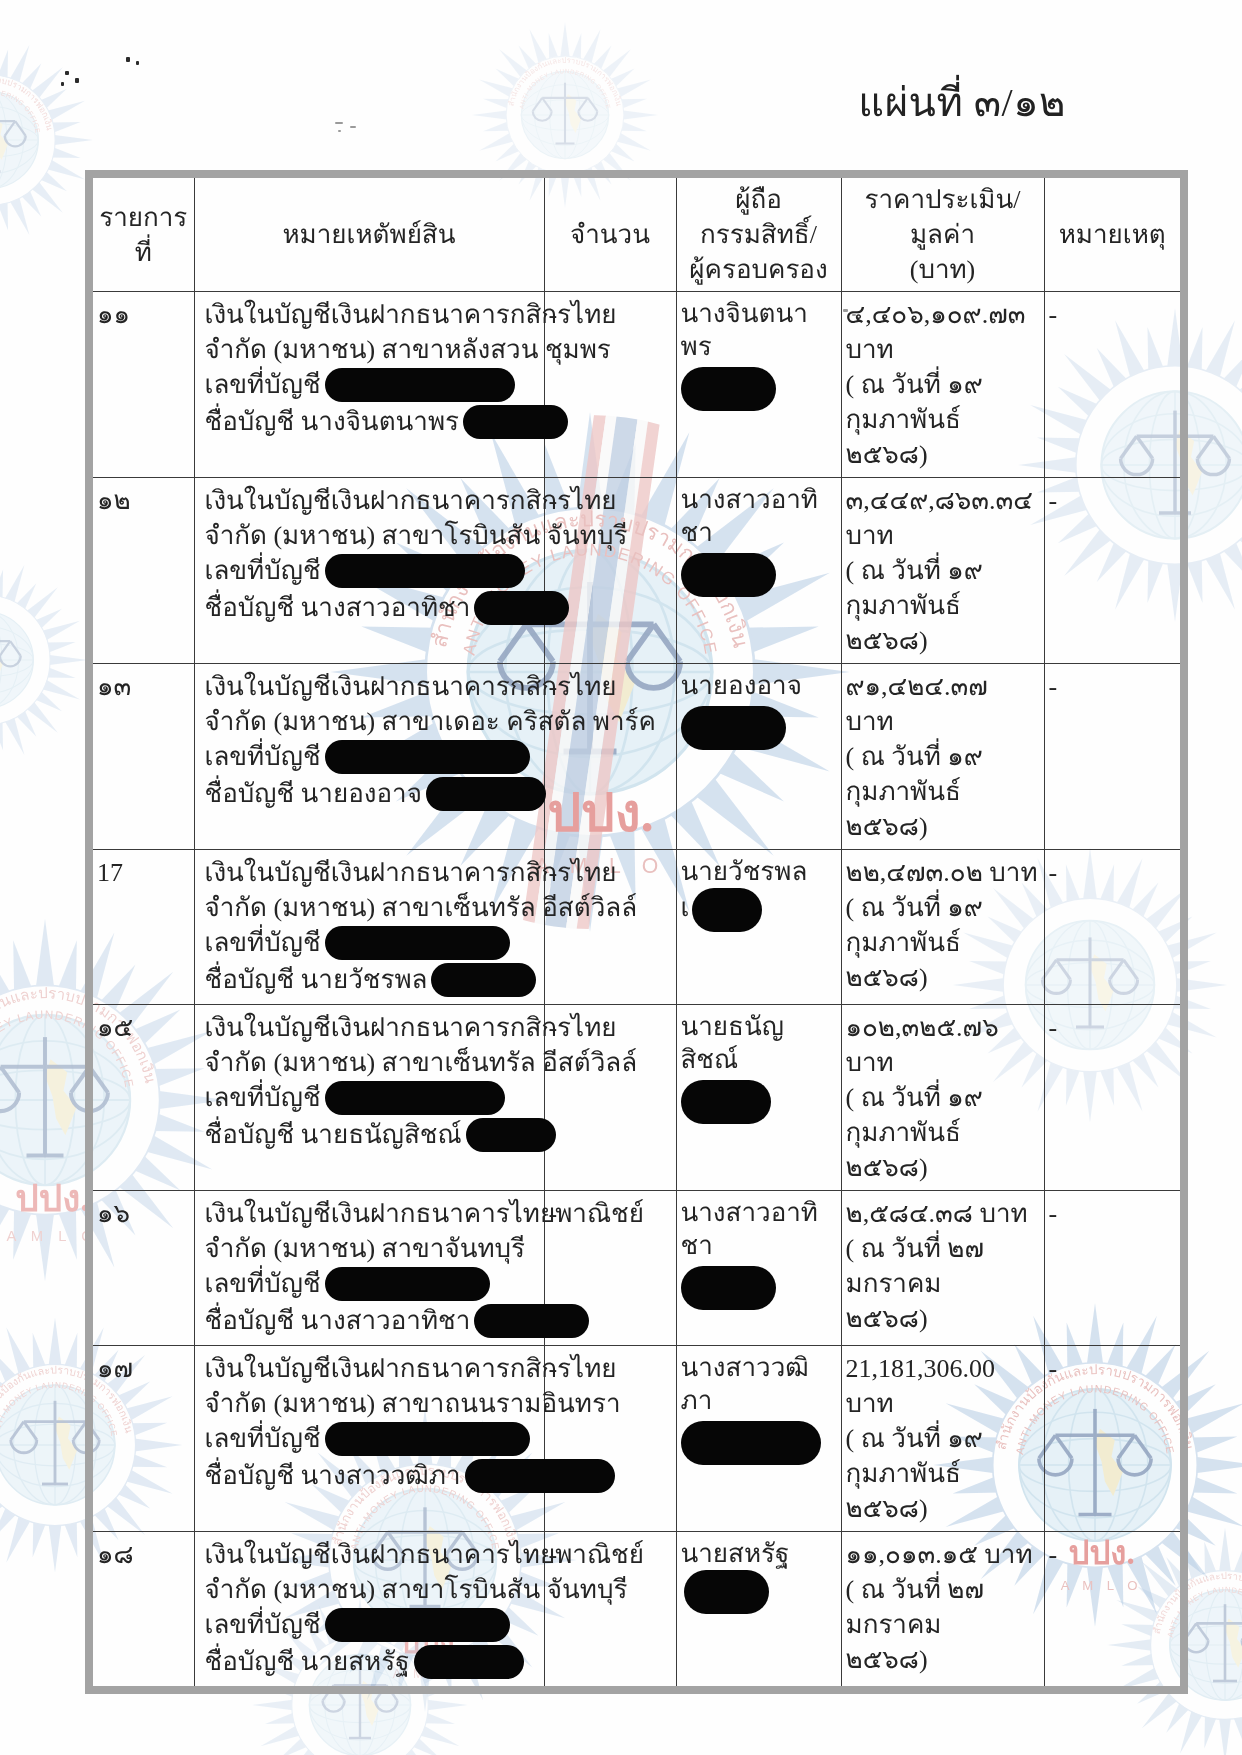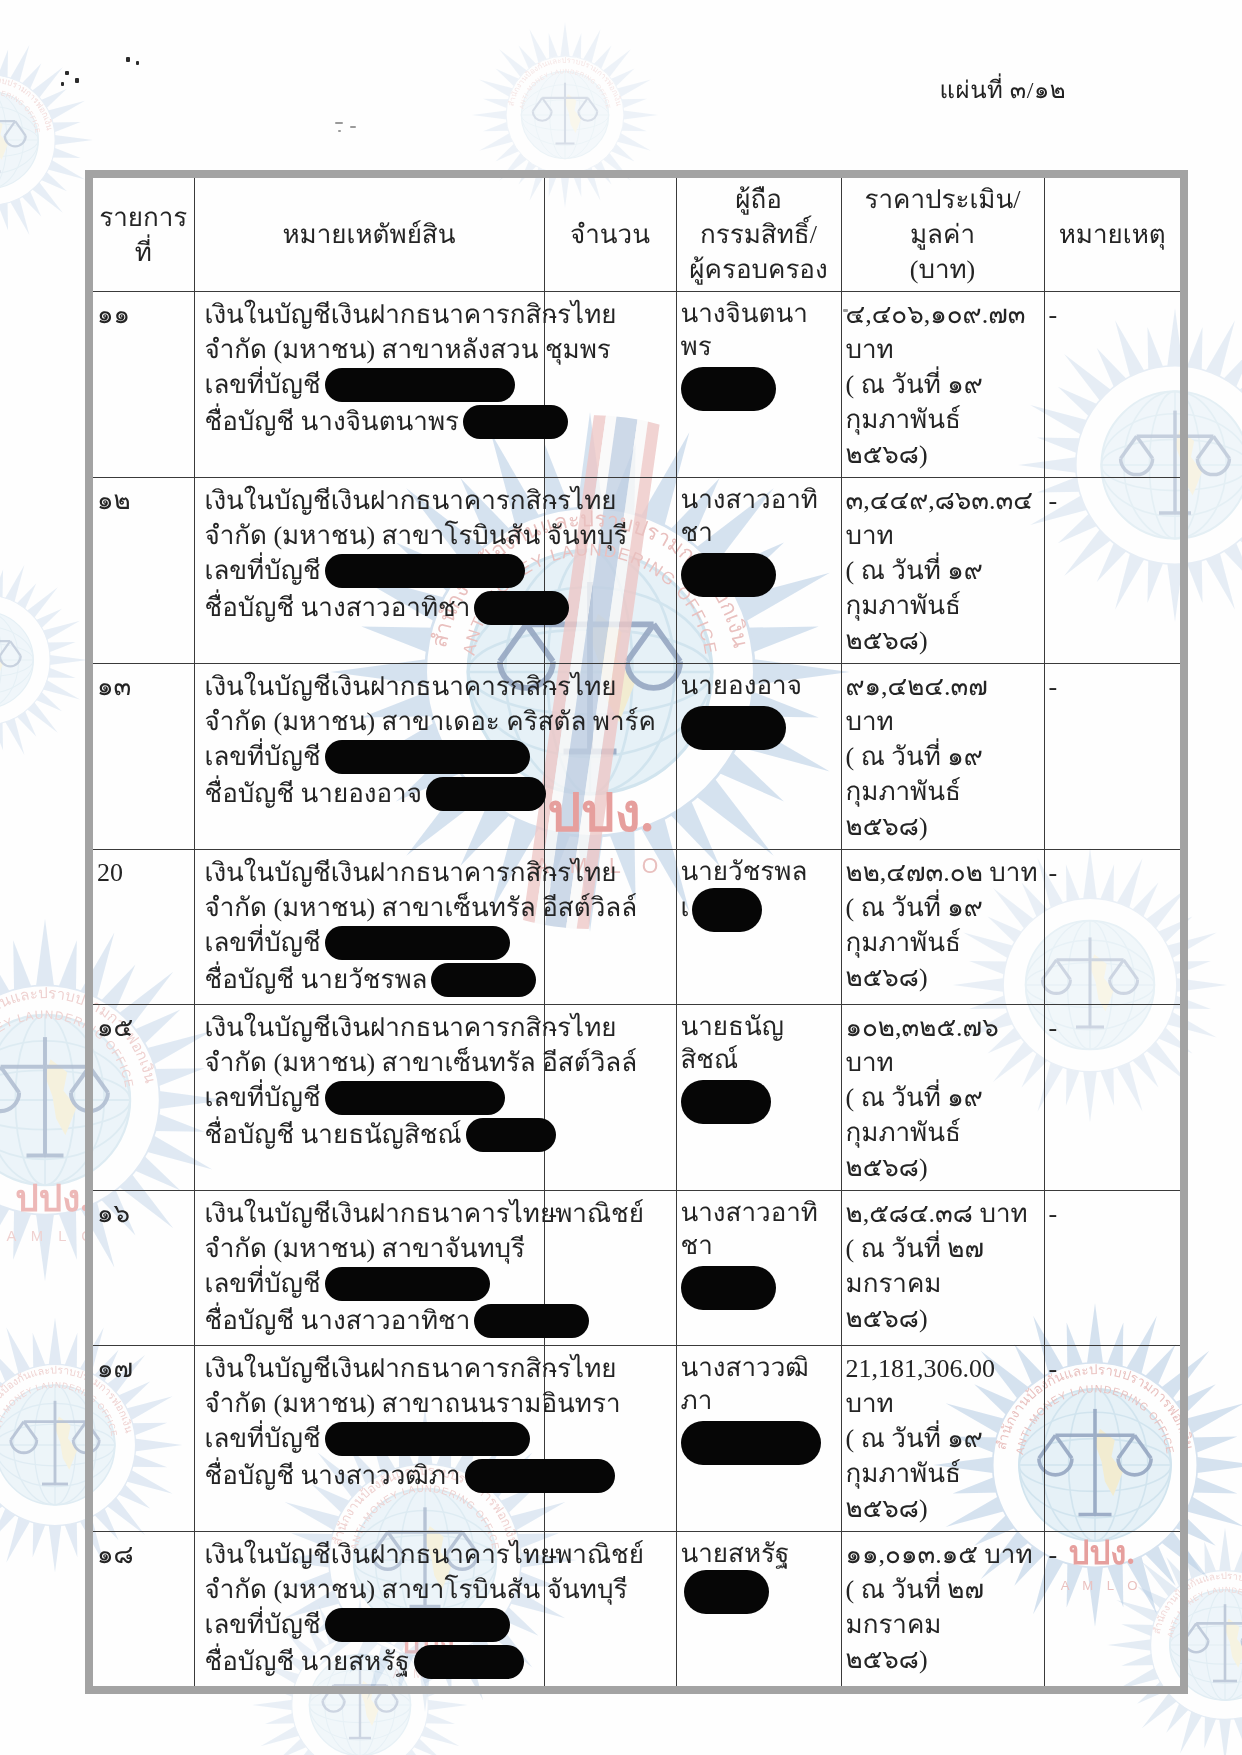--- a/index.html
+++ b/index.html
@@ -5,21 +5,21 @@
   html,body{margin:0;padding:0;background:#ffffff;}
   .page{
     position:relative;width:1242px;height:1755px;overflow:hidden;
     background:#fefefe;color:#1e1e1e;
     font-family:"Liberation Serif","DejaVu Serif",serif;
   }
   .wm-layer{position:absolute;inset:0;z-index:0;}
   .wm{position:absolute;pointer-events:none;}
   .sheet-label{
     position:absolute;top:70px;right:176px;z-index:2;
-    font-size:24px;letter-spacing:.5px;color:#222;
+    font-size:40px;letter-spacing:.5px;color:#222;
   }
   table.doc{
     position:absolute;left:85px;top:170px;z-index:1;
     width:1095px;border-collapse:collapse;table-layout:fixed;
     background:transparent;
   }
   table.doc{border:8px solid #a3a3a3;}
   .doc th,.doc td{
     border:1.5px solid #3a3a3a;vertical-align:top;
     font-size:26px;line-height:35px;font-weight:normal;
@@ -907,21 +907,21 @@
             <div class="owner-line"><span class="owner-pill solo" style="width: 105px;"></span></div>
           </td>
           <td class="c-val">
             <div>๙๑,๔๒๔.๓๗ บาท</div>
             <div>( ณ วันที่ ๑๙</div>
             <div>กุมภาพันธ์ ๒๕๖๘)</div>
           </td>
           <td class="c-rem">-</td>
         </tr>
         <tr>
-          <td class="c-no">20</td>
+          <td class="c-no">17</td>
           <td>
             <div class="asset-line"><span>เงินในบัญชีเงินฝากธนาคารกสิกรไทย</span></div>
             <div class="asset-line"><span>จำกัด (มหาชน) สาขาเซ็นทรัล อีสต์วิลล์</span></div>
             <div class="asset-line"><span>เลขที่บัญชี</span><span class="redact" style="width: 185px;"></span></div>
             <div class="asset-line"><span>ชื่อบัญชี นายวัชรพล</span><span class="redact" style="width: 105px;"></span></div>
           </td>
           <td class="c-qty">-</td>
           <td class="c-owner">
             <div class="owner-line"><span>นายวัชรพล</span></div>
             <div class="owner-line"><span>เ</span><span class="owner-pill" style="width: 70px; margin-left: 3px;"></span></div>

